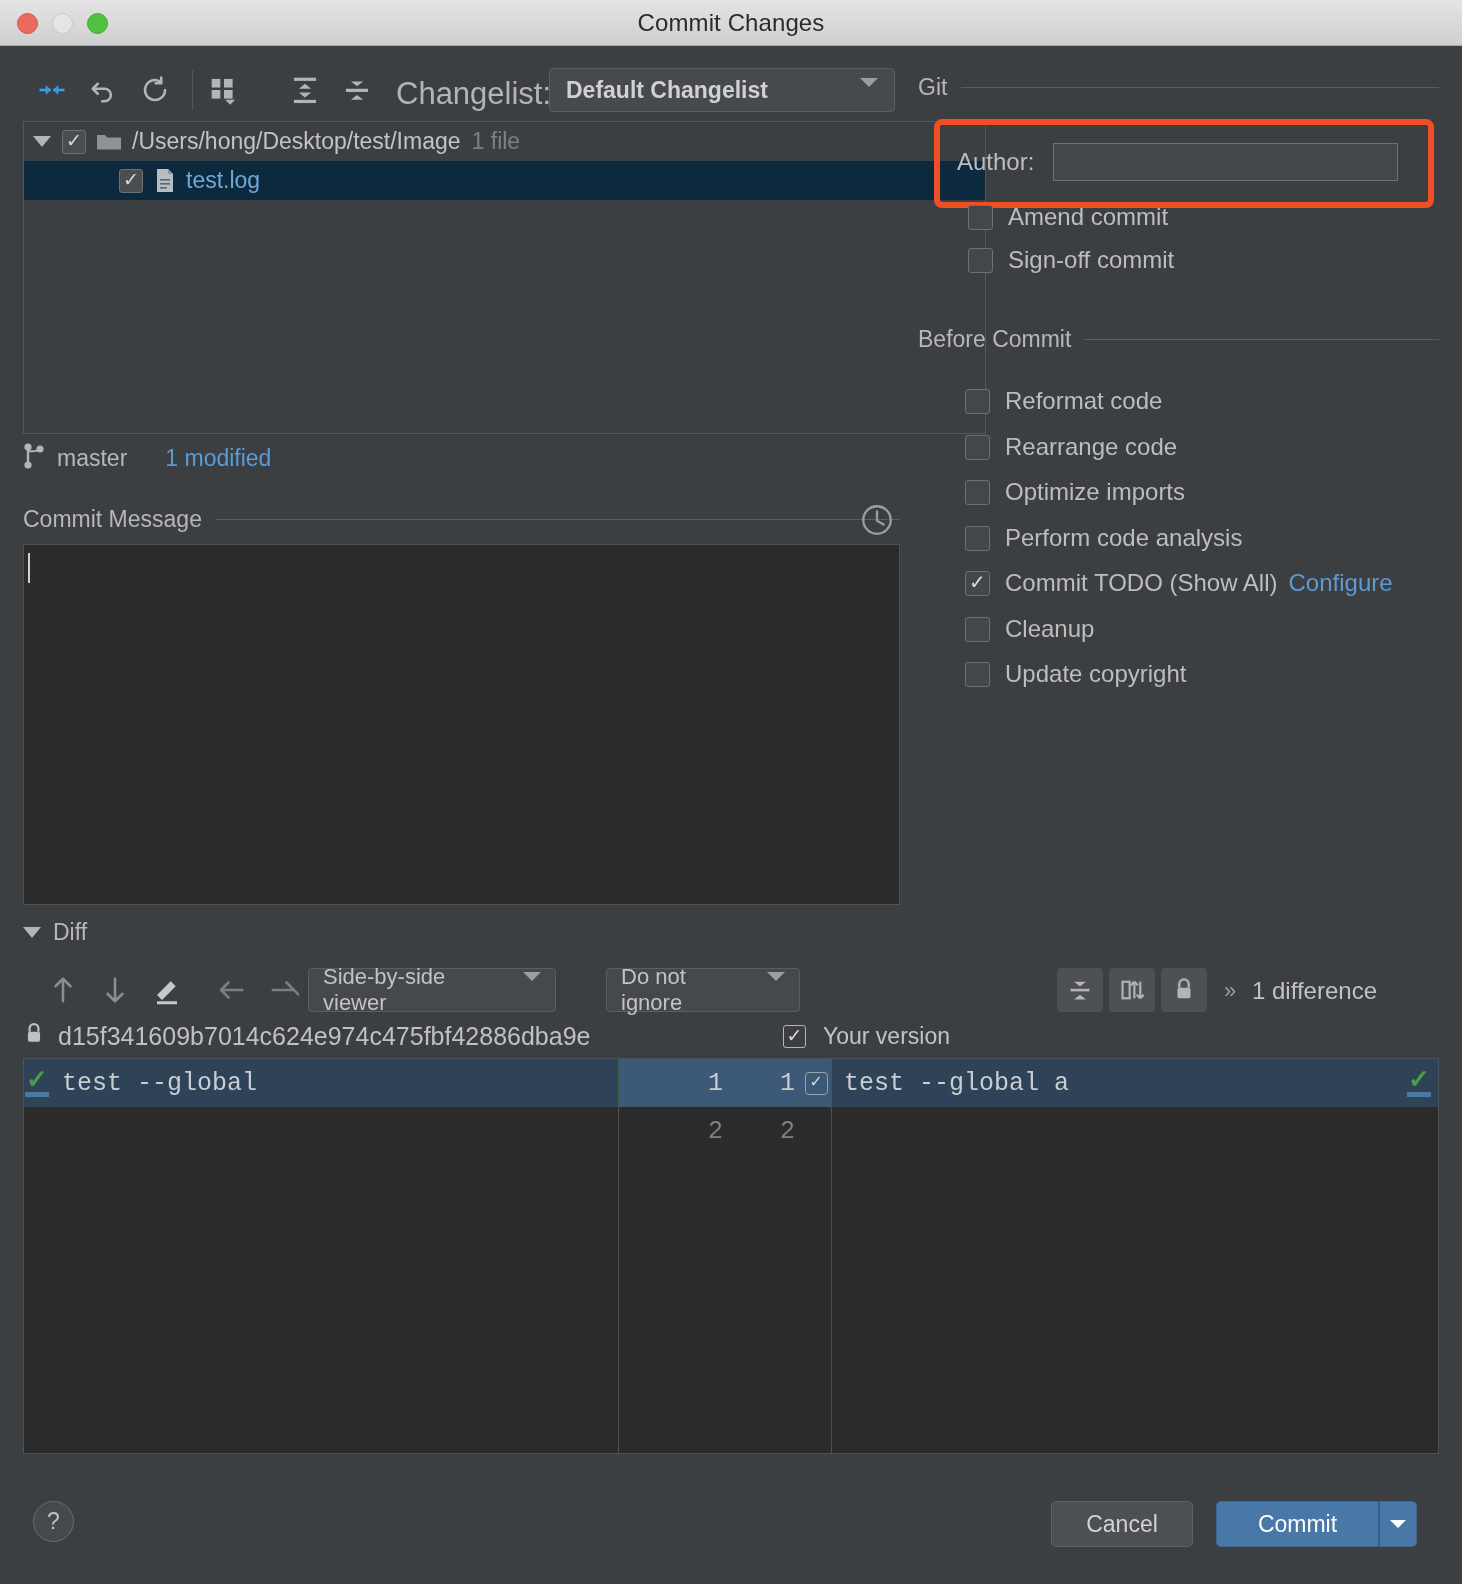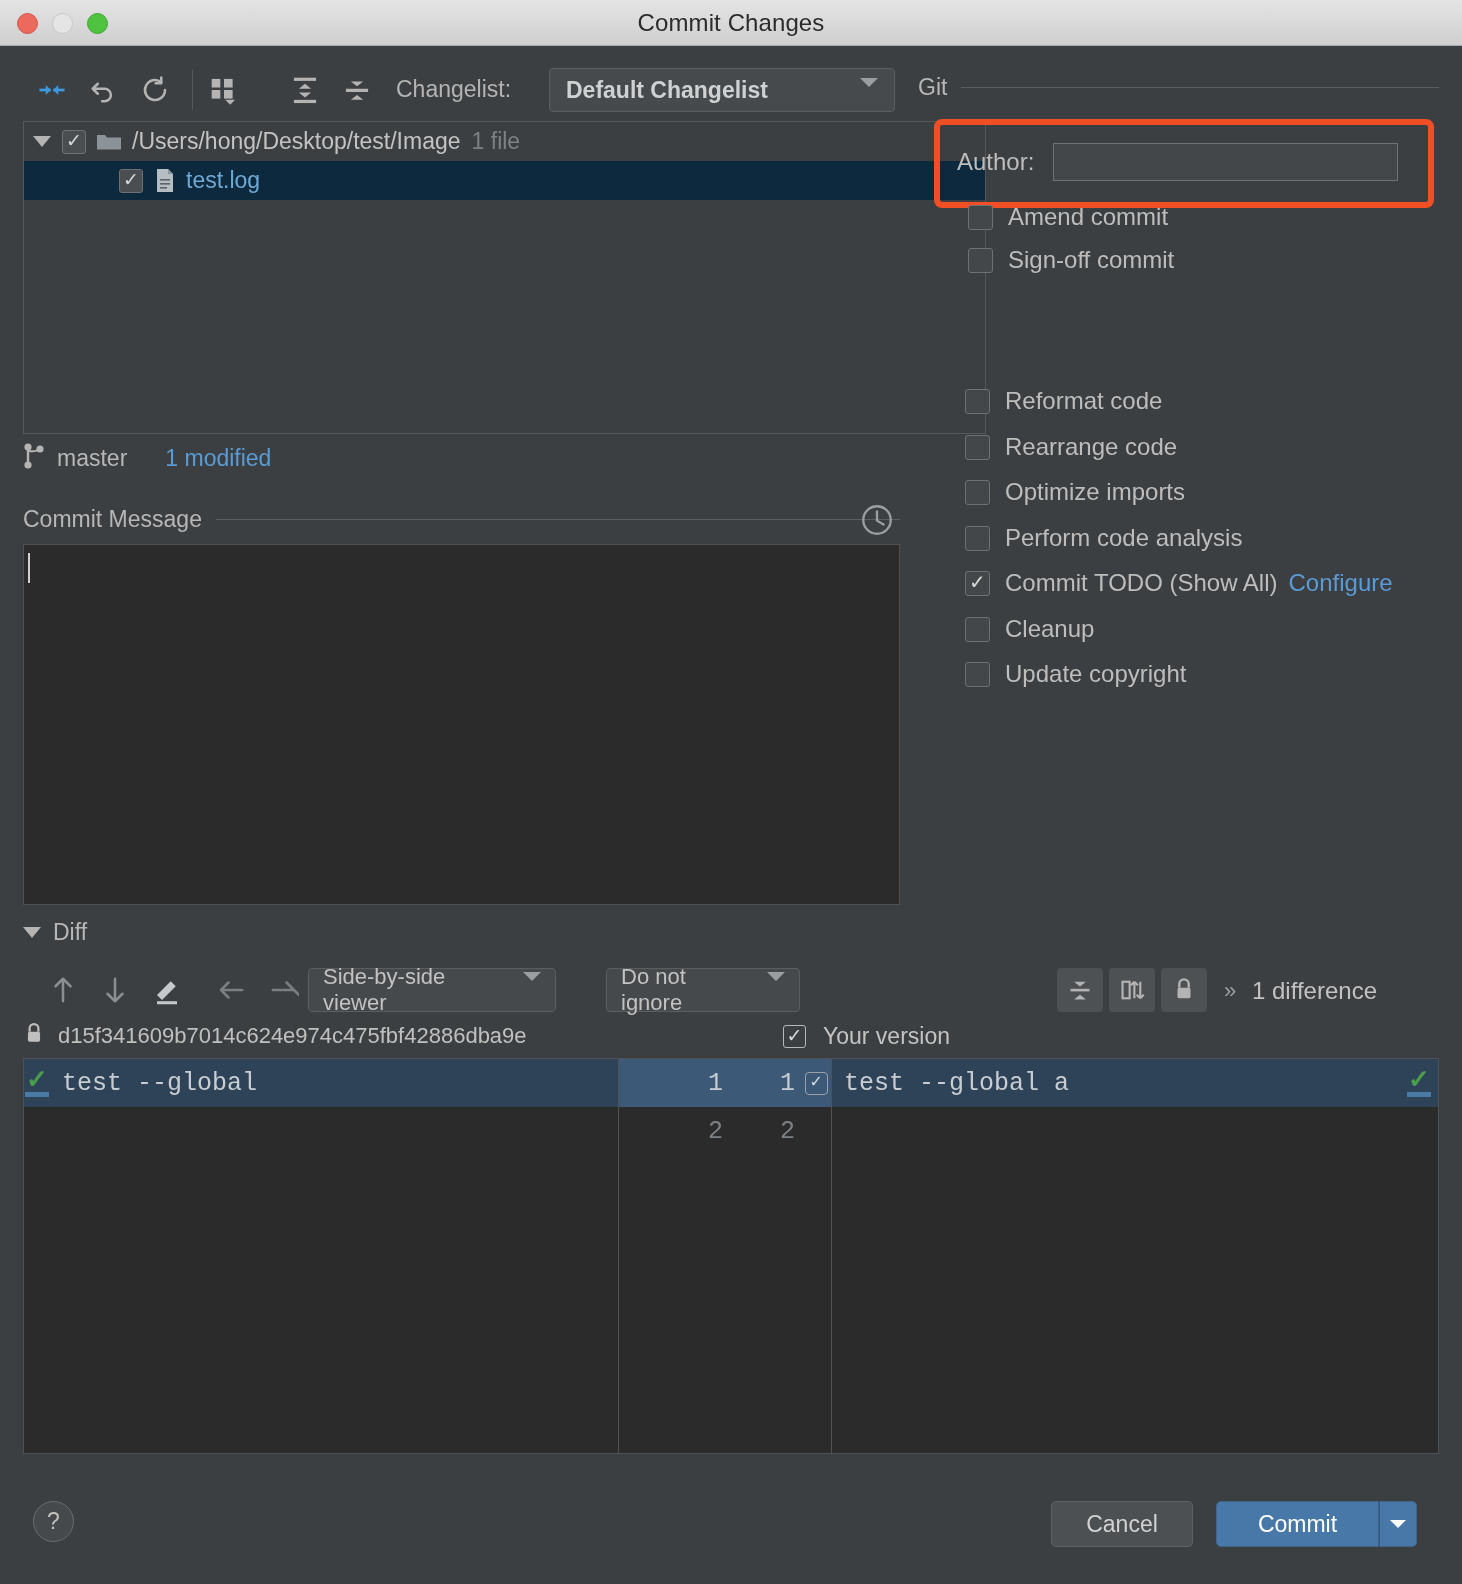--- a/index.html
+++ b/index.html
@@ -33,21 +33,21 @@
 
   
   .toolbar { position:absolute; left:0; top:46px; width:1462px; height:68px; }
   .tbicon {
     position:absolute; top:70px; width:40px; height:40px;
     display:flex; align-items:center; justify-content:center;
   }
   .sep-v { position:absolute; top:70px; width:1px; height:40px; background:#555859; }
 
   .changelist-label {
-    position:absolute; left:396px; top:76px; font-size:23px; color:#b4b4b4;
+    position:absolute; left:396px; top:76px; font-size:31px; color:#b4b4b4;
   }
   .changelist-combo {
     position:absolute; left:549px; top:68px; width:346px; height:44px;
     background:#464a4d; border:1px solid #5a5e60; border-radius:4px;
     display:flex; align-items:center;
   }
   .changelist-combo .val {
     margin-left:16px; font-size:23px; font-weight:bold; color:#cfd1d2;
   }
   .caret-dn {
@@ -139,21 +139,21 @@
   .combo-sm .t { font-size:22px; color:#c2c2c2; }
   .combo-sm .caret-wrap { margin-left:14px; }
   .sqbtn {
     position:absolute; top:0; width:46px; height:44px; background:#4d5153;
     border-radius:4px; display:flex; align-items:center; justify-content:center;
   }
   .diffcount { position:absolute; top:9px; font-size:24px; color:#c2c2c2; }
   .chev2 { position:absolute; top:10px; font-size:22px; color:#9a9ea0; }
 
   .versionrow { position:absolute; left:23px; top:1018px; width:1416px; height:36px; display:flex; align-items:center; }
-  .hashtext { font-size:22px; color:#c0c0c0; margin-left:13px; }
+  .hashtext { font-size:25px; color:#c0c0c0; margin-left:13px; }
 
   .diffbody {
     position:absolute; left:23px; top:1058px; width:1416px; height:396px;
     background:#2b2b2b; border:1px solid #4e5254; display:flex; overflow:hidden;
   }
   .pane-left { width:594px; position:relative; }
   .gutter { width:214px; position:relative; border-left:1px solid #4e5254; border-right:1px solid #4e5254; }
   .pane-right { flex:1; position:relative; }
   .dline { height:48px; display:flex; align-items:center; font-family:"Liberation Mono", monospace; font-size:25px; }
   .dline.hl { background:#2f4358; }
@@ -336,20 +336,24 @@
 
   <div class="chkline" style="left:968px; top:203px;">
     <span class="cb"></span>
     <span class="txt">Amend commit</span>
   </div>
   <div class="chkline" style="left:968px; top:246px;">
     <span class="cb"></span>
     <span class="txt">Sign-off commit</span>
   </div>
 
+  <div class="sechead" style="left:918px; top:326px; width:521px;">
+    <span class="lbl">Before Commit</span>
+    <span class="rule"></span>
+  </div>
 
   <div class="chkline" style="left:965px; top:387px;">
     <span class="cb"></span>
     <span class="txt">Reformat code</span>
   </div>
   <div class="chkline" style="left:965px; top:433px;text-align:center;">
     <span class="cb"></span>
     <span class="txt">Rearrange code</span>
   </div>
   <div class="chkline" style="left:965px; top:478px;">

